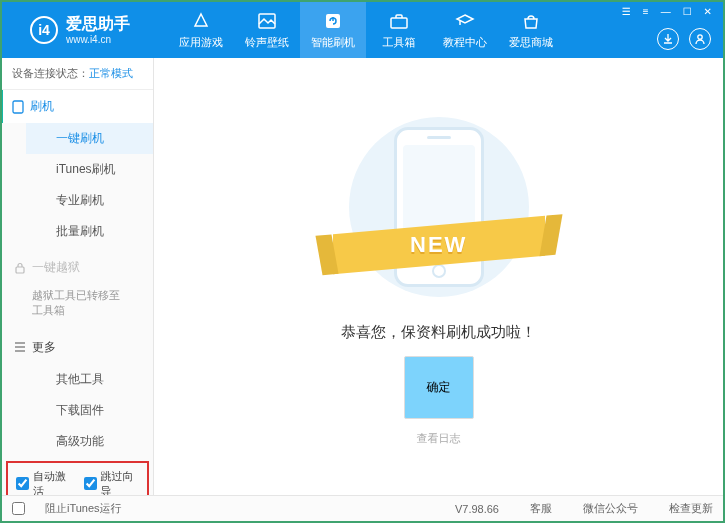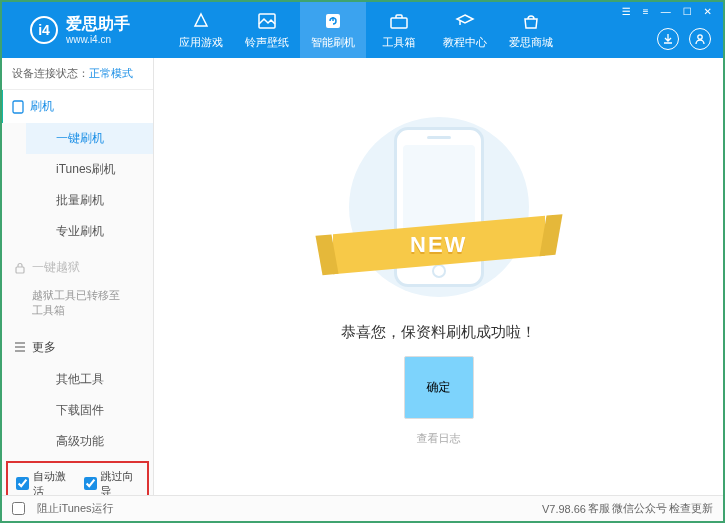--- a/index.html
+++ b/index.html
@@ -41,22 +41,22 @@
 .phone-home { width: 14px; height: 14px; border: 2px solid #d7e8f4; border-radius: 50%; margin-bottom: 6px; }
 .ribbon { position: absolute; left: -6px; right: -6px; top: 118px; height: 40px; background: #f7c948; transform: skewY(-5deg); display: flex; align-items: center; justify-content: center; }
 .ribbon::before, .ribbon::after { content: ""; position: absolute; width: 16px; height: 40px; background: #e5b83a; top: 0; }
 .ribbon::before { left: -14px; transform: skewX(10deg); }
 .ribbon::after { right: -14px; transform: skewX(-10deg); }
 .ribbon-text { font-weight: 900; font-size: 22px; color: #fff; letter-spacing: 2px; text-shadow: 0 2px 0 #e5a92a; transform: skewY(5deg); }
 .success-msg { margin-top: 16px; font-size: 15px; color: #333; }
 .ok-btn { margin-top: 14px; border: 1px solid #ddd; background: #7dd3fc; padding: 22px 22px; font-size: 12px; cursor: pointer; border-radius: 2px; }
 .view-log { margin-top: 12px; font-size: 11px; color: #aaa; cursor: pointer; }
 .statusbar { height: 26px; border-top: 1px solid #e5e5e5; display: flex; align-items: center; padding: 0 10px; font-size: 11px; color: #666; justify-content: space-between; background: #fbfbfb; }
-.status-left { display: flex; align-items: center; gap: 12px; justify-content: space-between; }
-.status-right { display: flex; align-items: center; gap: 2px; }
+.status-left { display: flex; align-items: center; gap: 20px; justify-content: space-between; }
+.status-right { display: flex; align-items: center; gap: 31px; }
 .status-right span { cursor: pointer; }
 svg { display: block; }
 </style>
 </head>
 <body>
 
 <div class="app">
 
   <div class="titlebar">
     <div class="logo-area">
@@ -151,22 +151,22 @@
       </div>
 
       <div class="side-section-h blue">
         <svg width="12" height="14" viewBox="0 0 12 14">
             <rect x="1" y="1" width="10" height="12" rx="1.5" fill="none" stroke="#1b8fe6" stroke-width="1.3"></rect>
           </svg>
         <span>刷机</span>
       </div>
       <div class="side-item active">一键刷机</div>
       <div class="side-item">iTunes刷机</div>
+      <div class="side-item">专业刷机</div>
       <div class="side-item">批量刷机</div>
-      <div class="side-item">专业刷机</div>
 
       <div class="side-sep"></div>
       <div class="side-section-h" style="color:#bbb">
         <svg width="12" height="12" viewBox="0 0 12 12">
             <rect x="2" y="5" width="8" height="6" rx="1" fill="none" stroke="#bbb" stroke-width="1.2"></rect>
             <path d="M4 5 V3.5 a2 2 0 0 1 4 0 V5" fill="none" stroke="#bbb" stroke-width="1.2"></path>
           </svg>
         <span>一键越狱</span>
       </div>
       <div class="side-note" style="white-space:pre-line">越狱工具已转移至

